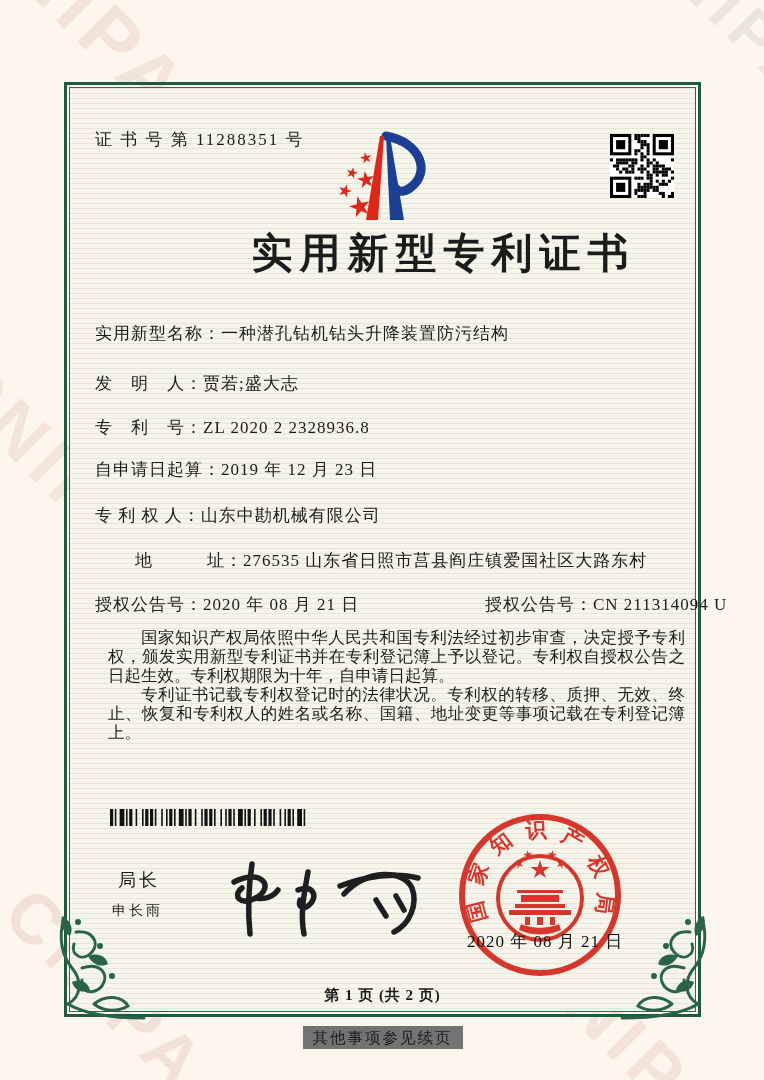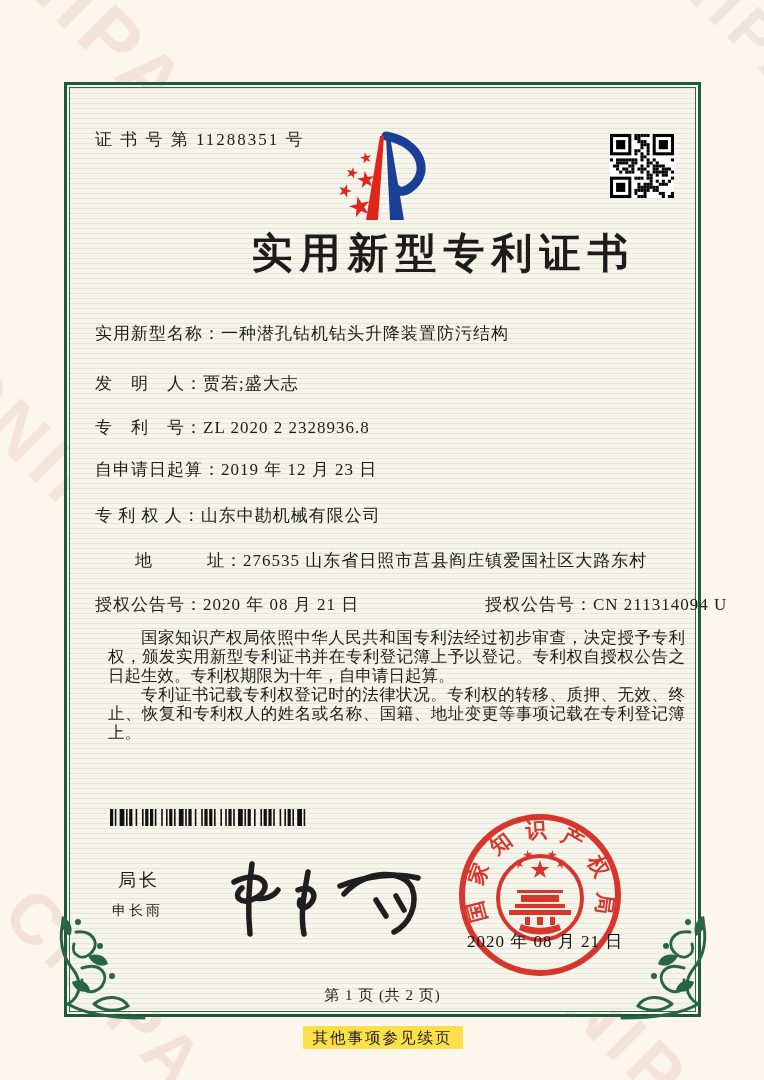--- a/index.html
+++ b/index.html
@@ -57,27 +57,27 @@
   .sig-title{position:absolute;left:118px;top:868px;font-size:18px;letter-spacing:3px;}
   .sig-name{position:absolute;left:112px;top:902px;font-size:14px;letter-spacing:3px;}
   .sig-img{position:absolute;left:212px;top:852px;}
   .seal{position:absolute;left:455px;top:810px;}
   .seal-date{
     position:absolute;left:455px;top:930px;width:180px;text-align:center;
     font-size:17px;letter-spacing:1px;color:#111;
   }
   .page-info{
     position:absolute;left:64px;top:986px;width:637px;text-align:center;
-    font-size:15px;letter-spacing:1px;
+    font-size:15px;letter-spacing:1px;font-weight:bold;
   }
   .note{
     position:absolute;left:64px;top:1028px;width:637px;text-align:center;
     font-size:15.5px;letter-spacing:2px;
   }
-  .note span{background:#fde047;padding:3px 10px;}
+  .note span{background:#737373;padding:3px 10px;}
   .ornament{position:absolute;z-index:3;}
 </style>
 </head>
 <body>
 
 <div class="wm" style="left:-60px;top:-40px;font-size:78px;color:rgba(215,165,150,0.22);">CNIPA</div>
 <div class="wm" style="left:610px;top:-30px;font-size:64px;color:rgba(175,175,165,0.20);">CNIPA</div>
 <div class="wm" style="left:452px;top:300px;font-size:60px;color:rgba(170,170,158,0.22);">CNIPA</div>
 <div class="wm" style="left:-80px;top:420px;font-size:72px;color:rgba(215,165,150,0.20);">CNIPA</div>
 <div class="wm" style="left:-20px;top:950px;font-size:70px;color:rgba(215,160,148,0.24);">CNIPA</div>

